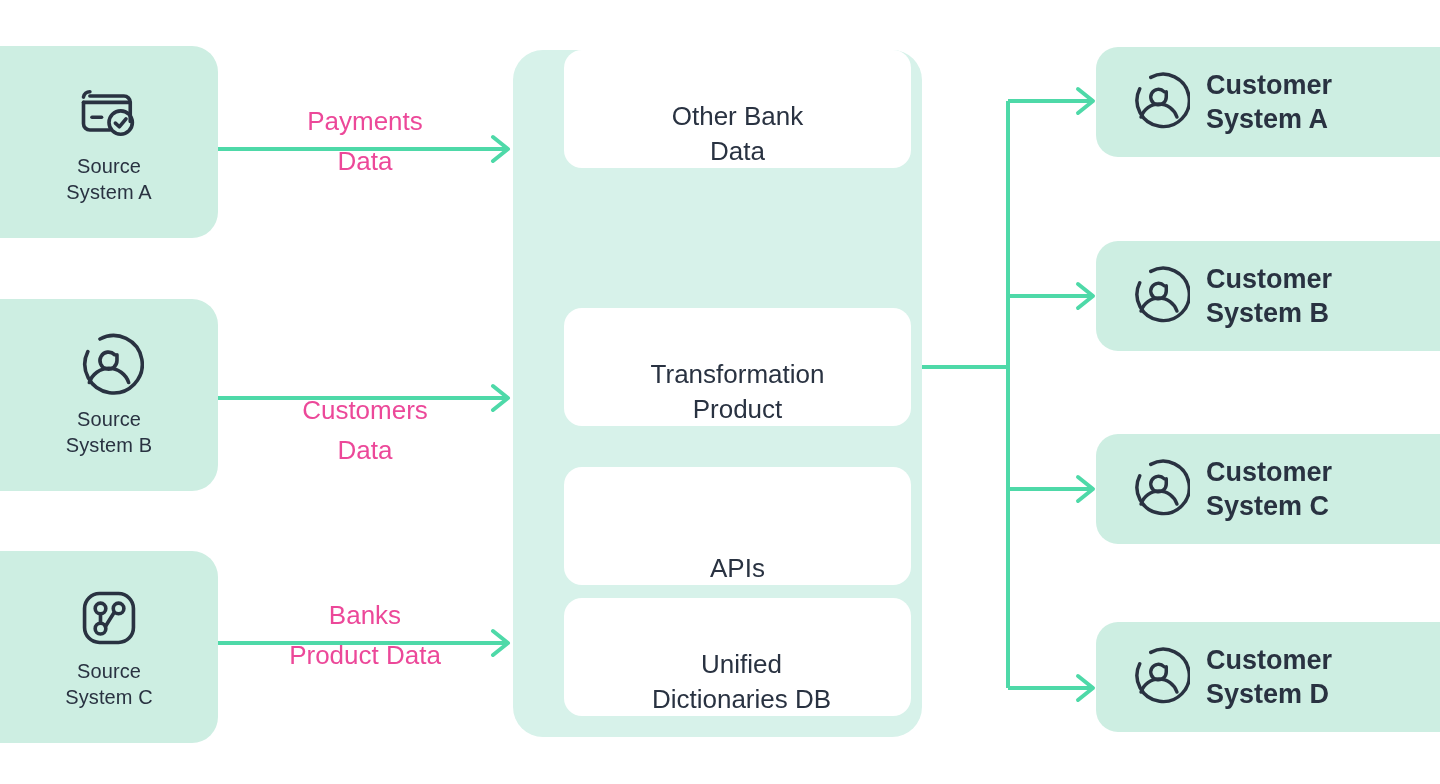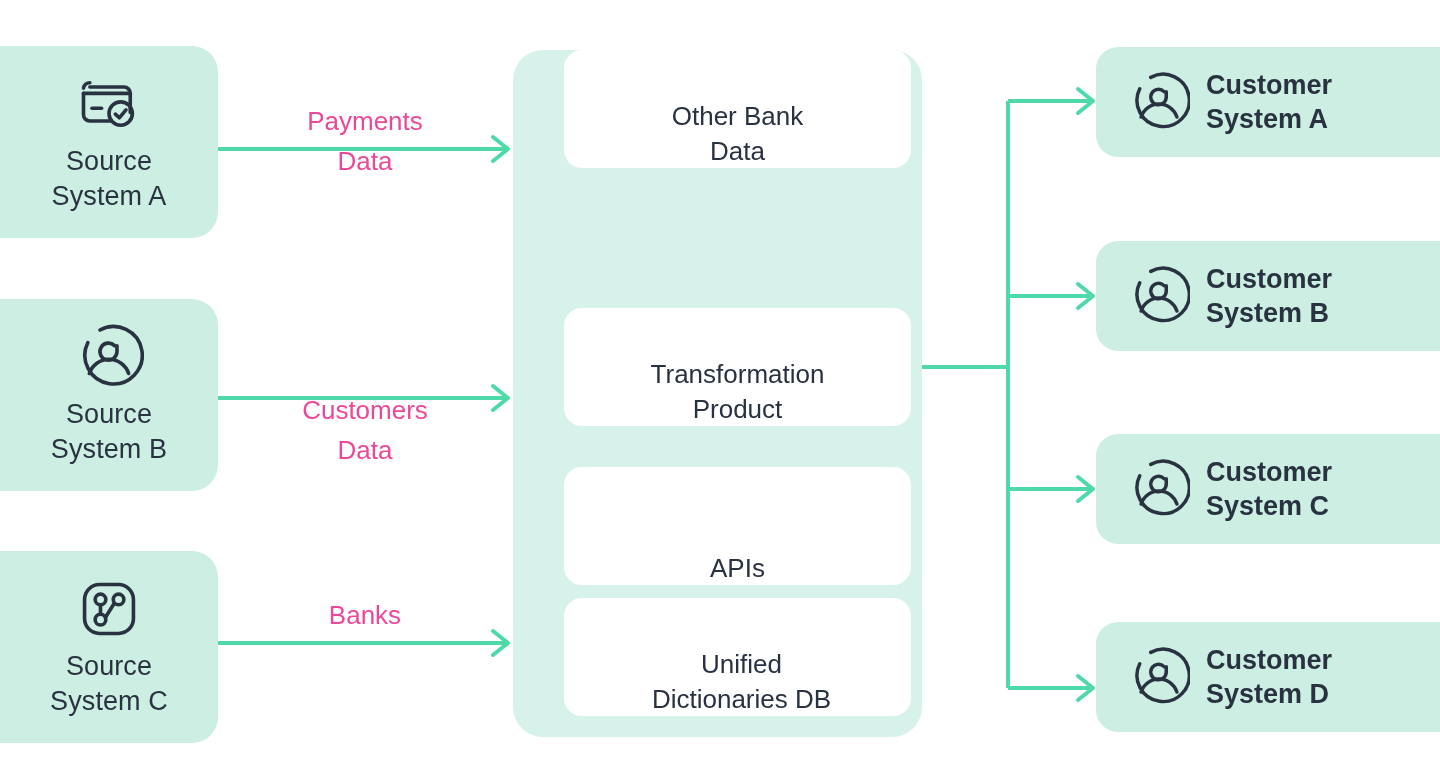--- a/index.html
+++ b/index.html
@@ -42,21 +42,21 @@
     justify-content: center;
     padding-left: 28px;
   }
   .source-card .icon-wrap {
     width: 70px;
     height: 68px;
     display: block;
     margin-bottom: 6px;
   }
   .source-label {
-    font-size: 27px;
+    font-size: 20px;
     line-height: 1.3;
     text-align: center;
     color: #293241;
     letter-spacing: 0.1px;
     white-space: pre-line;
   }
 
   #source-a { top: 46px; }
   #source-b { top: 299px; }
   #source-c { top: 551px; }
@@ -256,20 +256,21 @@
   <div class="flow-label" id="flow-label-0">
     <span class="above">Payments</span>
     <span class="below">Data</span>
   </div>
   <div class="flow-label" id="flow-label-1">
     <span class="above">Customers</span>
     <span class="below">Data</span>
   </div>
   <div class="flow-label" id="flow-label-2">
     <span class="above">Banks</span>
+    <span class="below">Product Data</span>
   </div>
 
   <div id="platform-panel">
     <div id="platform-title">Data Platform</div>
 
     <div class="platform-item">
       <span class="platform-item-label">Transformation
 Product</span>
     </div>
     <div class="platform-item">

